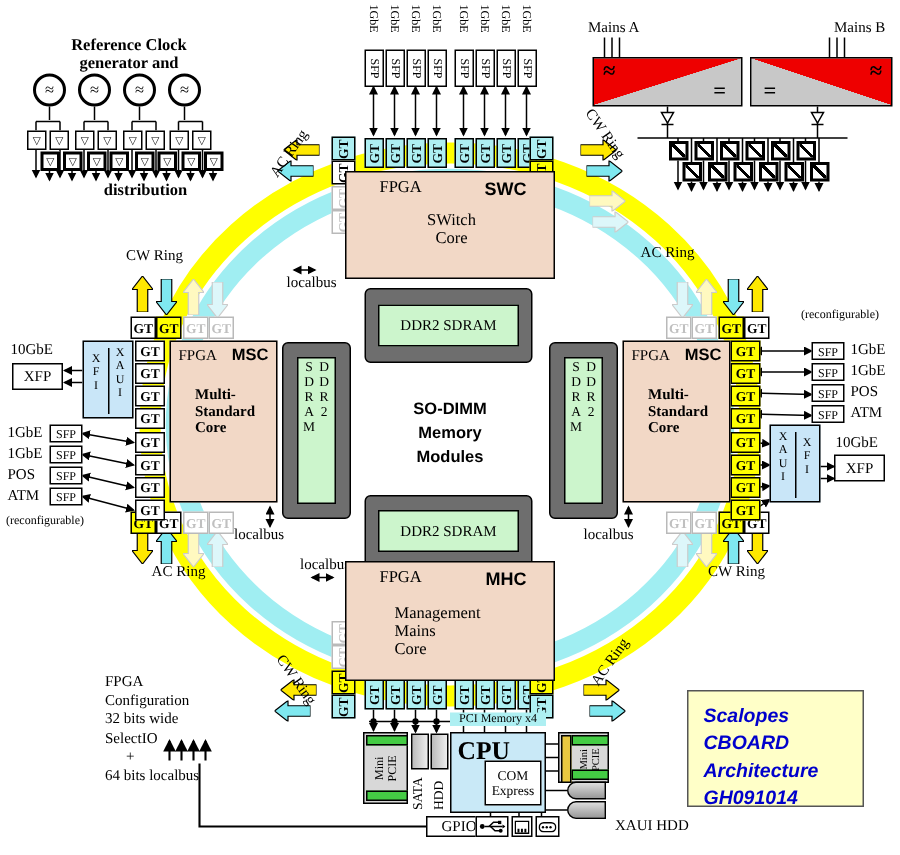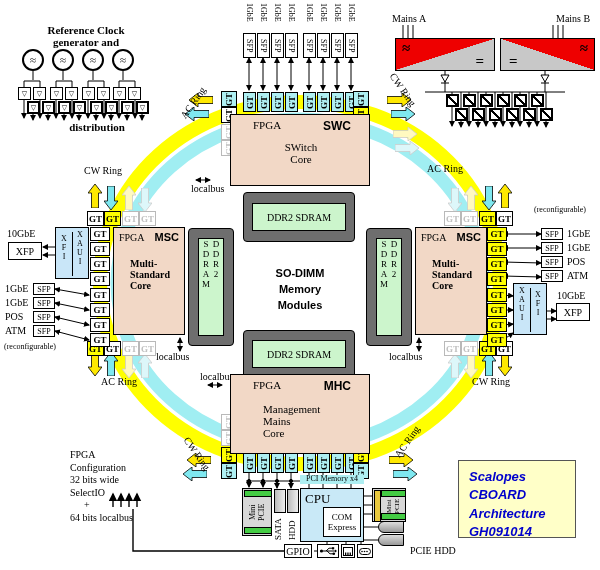--- a/index.html
+++ b/index.html
@@ -479,39 +479,39 @@
     <span class="vtu s8"><span>Mini</span> <span>PCIE</span></span>
   </span>
 </div>
 
 <div class="box" style="left:274px;top:489px;width:12px;height:24px;background:linear-gradient(90deg,#bbb,#eee)"></div>
 <div class="box" style="left:287px;top:489px;width:12px;height:24px;background:linear-gradient(90deg,#bbb,#eee)"></div>
 <div class="lbl vtu small" style="left:274px;top:508px;height:32px">SATA</div>
 <div class="lbl vtu small" style="left:288px;top:508px;height:32px">HDD</div>
 
 <div class="box" style="left:300px;top:488px;width:64px;height:54px;background:var(--cpublue)">
-  <span class="abs" style="left:4px;top:2px;font-size:13px;font-weight:normal">CPU</span>
+  <span class="abs" style="left:4px;top:2px;font-size:17px;font-weight:bold">CPU</span>
   <span class="box ctr small" style="left:22px;top:18px;width:38px;height:30px;background:#fff">
     <span><span>COM</span><br><span>Express</span></span>
   </span>
 </div>
 
 <div class="box" style="left:372px;top:488px;width:34px;height:34px;background:#D8D8D8">
   <span class="abs" style="left:1px;top:1px;width:5px;height:30px;background:#E8C840;border:1px solid #000"></span>
   <span class="abs" style="left:8px;top:1px;width:23px;height:5px;background:#44CC44;border:1px solid #000"></span>
   <span class="abs" style="left:8px;bottom:1px;width:23px;height:5px;background:#44CC44;border:1px solid #000"></span>
   <span class="abs ctr" style="left:9px;top:6px;width:22px;height:22px">
     <span class="vtu" style="font-size:7px"><span>Mini</span> <span>PCIE</span></span>
   </span>
 </div>
 <div class="box" style="left:378px;top:521px;width:26px;height:12px;border-radius:6px 0 0 6px;background:linear-gradient(180deg,#ddd,#999)"></div>
 <div class="box" style="left:378px;top:534px;width:26px;height:12px;border-radius:6px 0 0 6px;background:linear-gradient(180deg,#ddd,#999)"></div>
-<div class="lbl s10" style="left:410px;top:545px">PCIE HDD</div>
-
-<div class="box ctr s10" style="left:284px;top:544px;width:28px;height:14px;background:#fff">GPIO</div>
+<div class="lbl s10" style="left:410px;top:545px">XAUI HDD</div>
+
+<div class="box ctr s10" style="left:284px;top:544px;width:44px;height:14px;background:#fff">GPIO</div>
 <div class="box ctr" style="left:317px;top:544px;width:22px;height:14px;background:#fff">
   <svg width="18" height="10" viewBox="0 0 18 10">
     <circle cx="2.5" cy="5" r="1.6" fill="#000"></circle>
         <line x1="4" y1="5" x2="16" y2="5" stroke="#000"></line>
     <path d="M7,5L10,2.2H13" fill="none" stroke="#000"></path>
         <rect x="13" y="1.2" width="2.2" height="2.2" fill="#000"></rect>
     <path d="M8,5L11,7.8H14" fill="none" stroke="#000"></path>
         <circle cx="14.8" cy="7.8" r="1.3" fill="#000"></circle>
     <polygon points="16,3.6 18,5 16,6.4" fill="#000"></polygon>
   </svg>

